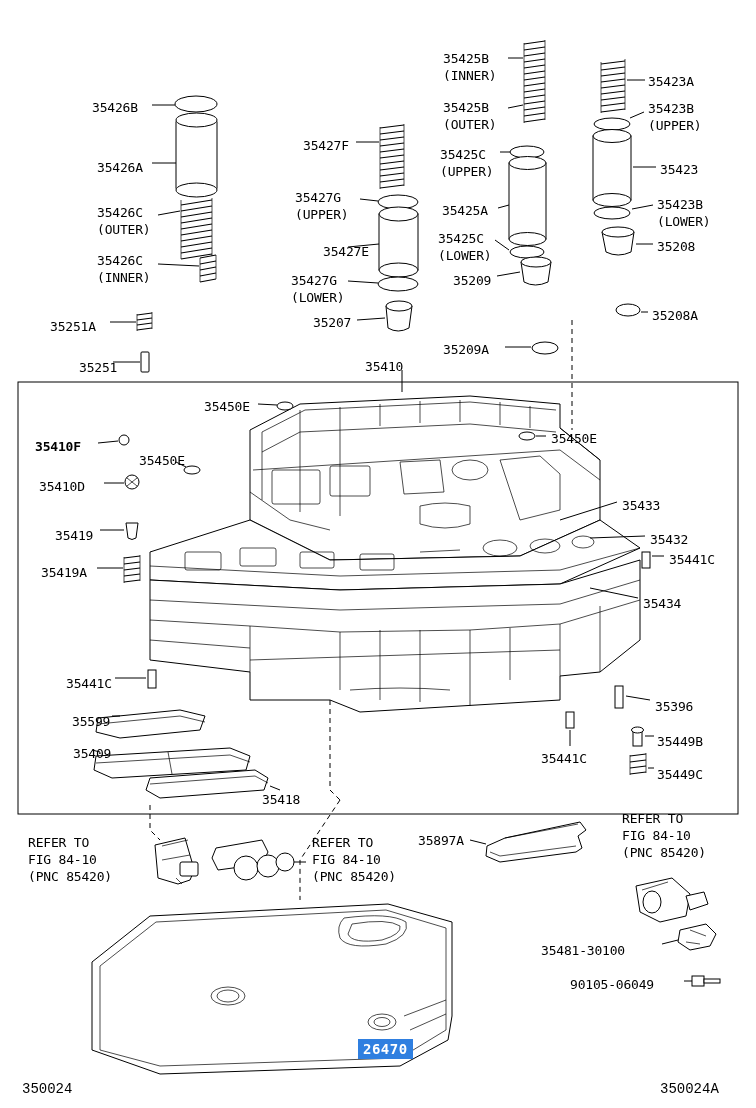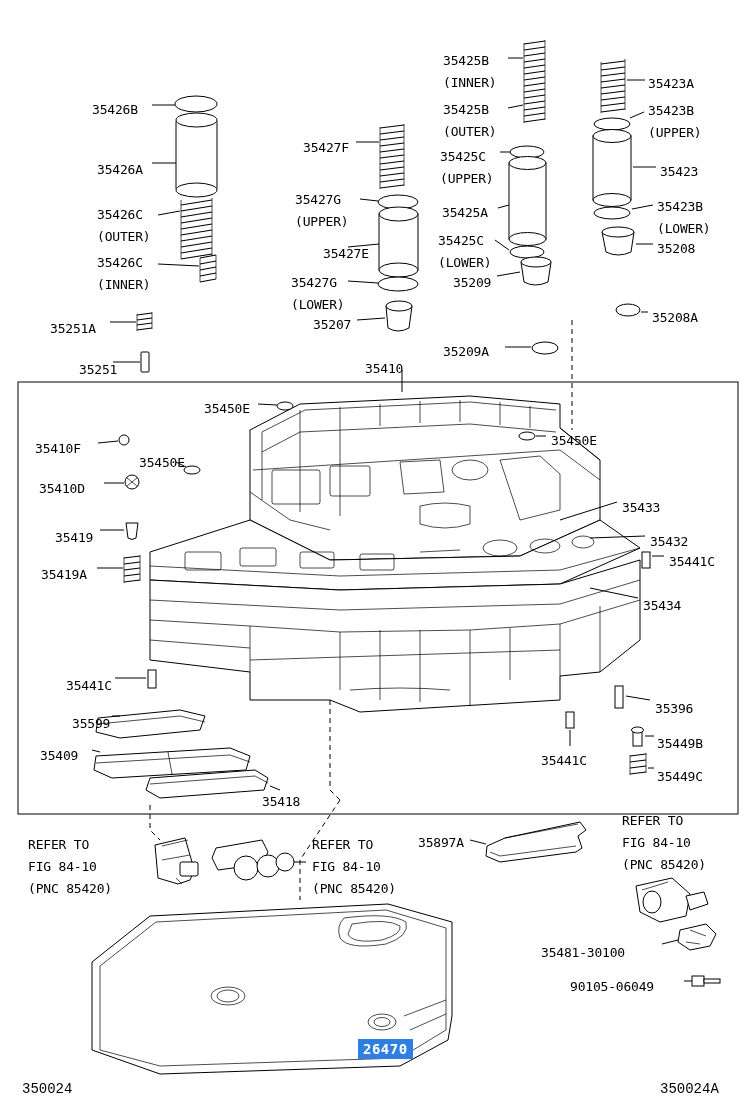--- a/index.html
+++ b/index.html
@@ -1,20 +1,20 @@
 <!DOCTYPE html>
 <html><head>
 <meta charset="utf-8">
 <style>
   html,body{margin:0;padding:0;background:#ffffff;}
   body{width:756px;height:1108px;position:relative;overflow:hidden;
        font-family:"DejaVu Sans Mono",monospace;color:#000;}
   #stage{position:absolute;left:0;top:0;width:756px;height:1108px;}
   .lbl{position:absolute;font-family:"DejaVu Sans Mono",monospace;font-size:13px;
-       line-height:22px;white-space:pre;color:#000;letter-spacing:-0.2px;}
+       line-height:17px;white-space:pre;color:#000;letter-spacing:-0.2px;}
   .foot{position:absolute;font-size:14px;font-family:Liberation Mono, monospace;}
   .hl{position:absolute;background:#2f7fe0;color:#fff;font-family:"DejaVu Sans Mono",monospace;
       font-size:14px;font-weight:bold;padding:2px 5px;letter-spacing:0.5px;}
   svg{position:absolute;left:0;top:0;}
   .ln{stroke:#000;stroke-width:1;fill:none;}
   .ln2{stroke:#000;stroke-width:1.2;fill:none;}
   .dsh{stroke:#000;stroke-width:1;fill:none;stroke-dasharray:5 4;}
   .fillw{fill:#fff;stroke:#000;stroke-width:1;}
   .thin{stroke:#000;stroke-width:0.7;fill:none;}
 </style>
@@ -358,32 +358,32 @@
   <div class="lbl" style="left:648px;top:73px;">35423A</div>
   <div class="lbl" style="left:648px;top:100px;">35423B
 (UPPER)</div>
   <div class="lbl" style="left:660px;top:161px;">35423</div>
   <div class="lbl" style="left:657px;top:196px;">35423B
 (LOWER)</div>
   <div class="lbl" style="left:657px;top:238px;">35208</div>
   <div class="lbl" style="left:652px;top:307px;">35208A</div>
   <div class="lbl" style="left:204px;top:398px;">35450E</div>
   <div class="lbl" style="left:551px;top:430px;">35450E</div>
-  <div class="lbl" style="left:35px;top:438px;">35410F</div>
+  <div class="lbl" style="left:35px;top:438px;font-weight:bold;">35410F</div>
   <div class="lbl" style="left:139px;top:452px;">35450E</div>
   <div class="lbl" style="left:39px;top:478px;">35410D</div>
   <div class="lbl" style="left:55px;top:527px;">35419</div>
   <div class="lbl" style="left:41px;top:564px;">35419A</div>
   <div class="lbl" style="left:622px;top:497px;">35433</div>
   <div class="lbl" style="left:650px;top:531px;">35432</div>
   <div class="lbl" style="left:669px;top:551px;">35441C</div>
   <div class="lbl" style="left:643px;top:595px;">35434</div>
   <div class="lbl" style="left:66px;top:675px;">35441C</div>
   <div class="lbl" style="left:72px;top:713px;">35599</div>
-  <div class="lbl" style="left:40px;top:745px;">35409</div>
+  <div class="lbl" style="left:73px;top:745px;">35409</div>
   <div class="lbl" style="left:262px;top:791px;">35418</div>
   <div class="lbl" style="left:655px;top:698px;">35396</div>
   <div class="lbl" style="left:657px;top:733px;">35449B</div>
   <div class="lbl" style="left:541px;top:750px;">35441C</div>
   <div class="lbl" style="left:657px;top:766px;">35449C</div>
   <div class="lbl" style="left:418px;top:832px;">35897A</div>
   <div class="lbl" style="left:541px;top:942px;">35481-30100</div>
   <div class="lbl" style="left:570px;top:976px;">90105-06049</div>
 
   <div class="lbl" style="left:28px;top:834px;">REFER TO

